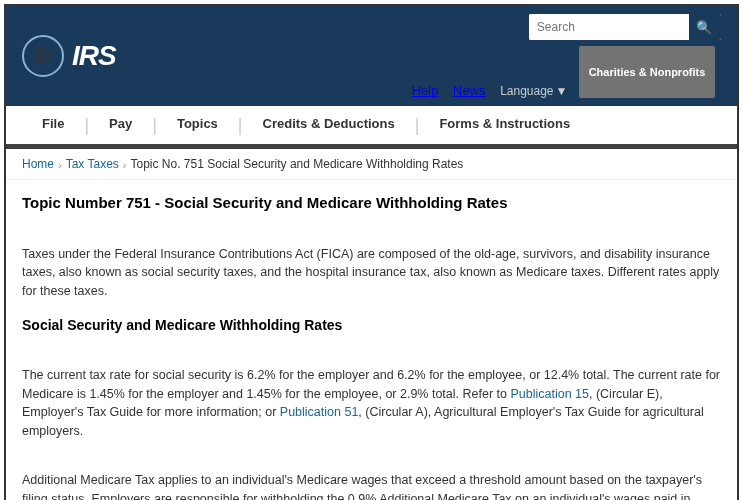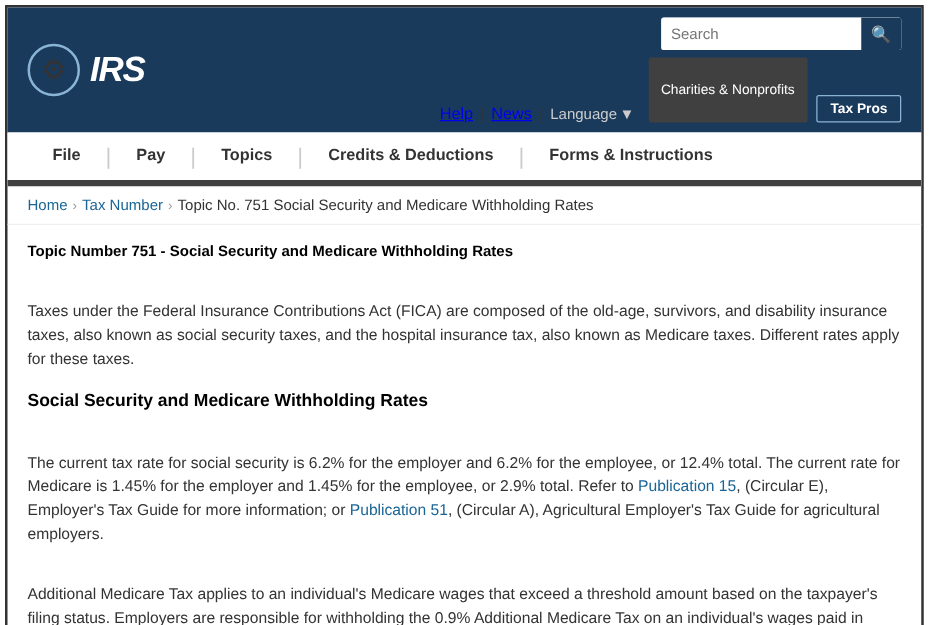--- a/index.html
+++ b/index.html
@@ -9,40 +9,40 @@
     .header { background: #1a3a5c; padding: 8px 16px; display: flex; align-items: center; justify-content: space-between; }
     .irs-logo { display: flex; align-items: center; gap: 8px; }
     .irs-logo-circle { width: 42px; height: 42px; border-radius: 50%; background: #1a3a5c; border: 2px solid #8ab4d4; display: flex; align-items: center; justify-content: center; }
     .irs-logo-eagle { font-size: 22px; }
     .irs-text { color: #fff; font-size: 28px; font-weight: 900; font-style: italic; letter-spacing: -1px; }
     .header-right { display: flex; flex-direction: column; align-items: flex-end; gap: 6px; }
     .search-bar { display: flex; align-items: center; background: #fff; border-radius: 2px; overflow: hidden; height: 26px; margin-left: 16px; }
     .search-bar input { border: none; outline: none; padding: 0 8px; font-size: 12px; width: 160px; height: 100%; }
     .search-btn { background: #1a3a5c; border: none; padding: 0 8px; height: 100%; cursor: pointer; color: #fff; font-size: 13px; }
     .lang-btn { color: #ccc; font-size: 12px; cursor: pointer; display: flex; align-items: center; gap: 2px; }
-    .btn-charities { background: #404040; color: #fff; padding: 20px 10px; border-radius: 2px; font-size: 11px; font-weight: normal; cursor: pointer; border: none; }
+    .btn-charities { background: #737373; color: #fff; padding: 20px 10px; border-radius: 2px; font-size: 11px; font-weight: bold; cursor: pointer; border: none; }
     .btn-taxpros { background: #1a3a5c; color: #fff; padding: 4px 10px; border-radius: 2px; font-size: 11px; font-weight: bold; cursor: pointer; border: 1px solid #8ab4d4; }
     
     
     .main-nav { background: #fff; border-bottom: 5px solid #404040; display: flex; align-items: stretch; padding: 0 16px; }
     .nav-item { padding: 10px 20px; font-size: 13px; font-weight: bold; color: #333; cursor: pointer; border-bottom: 3px solid transparent; text-decoration: none; display: flex; align-items: center; }
     .nav-sep { color: #ccc; display: flex; align-items: center; font-size: 18px; }
     
     
     .breadcrumb { padding: 8px 16px; font-size: 12px; display: flex; align-items: flex-end; gap: 4px; border-bottom: 1px solid #eee; }
     .breadcrumb a { color: #1a6496; text-decoration: none; }
     .breadcrumb-sep { color: #999; font-size: 11px; }
     .breadcrumb-current { color: #333; }
     
     
     .lang-line { padding: 4px 16px; text-align: right; font-size: 12px; color: #333; border-bottom: 1px solid #eee; }
     
     
     .content { padding: 12px 16px; line-height: 1.5; }
-    .content h1 { font-size: 12px; font-weight: bold; margin-bottom: 6px; color: #000; }
+    .content h1 { font-size: 15px; font-weight: bold; margin-bottom: 6px; color: #000; }
     .content h2 { font-size: 14px; font-weight: bold; margin-top: 14px; margin-bottom: 6px; color: #000; }
     .content p { font-size: 12.5px; color: #333; margin-bottom: 8px; line-height: 1.5; margin-top: 30px; }
     .content a { color: #1a6496; text-decoration: none; }
     .outer-border { border: 2px solid #333; margin: 4px; }
     .header-links-row { display: flex; align-items: flex-end; gap: 2px; }
   </style>
 </head>
 <body>
 
 <div class="outer-border">
@@ -64,41 +64,40 @@
       <span>&nbsp;|&nbsp;</span>
       <a href="#">News</a>
       <span>&nbsp;|&nbsp;</span>
       <span class="lang-btn">
         <span>Language</span>
         <span>▼</span>
       </span>
       <span>&nbsp;&nbsp;</span>
       <button class="btn-charities">Charities &amp; Nonprofits</button>
       <span>&nbsp;</span>
-      <button class="btn-taxpros">Tax Pros</button>
     </div>
   </div>
 </div>
 
 <div class="main-nav">
   <a class="nav-item">File</a>
   <span class="nav-sep">|</span>
   <a class="nav-item">Pay</a>
   <span class="nav-sep">|</span>
   <a class="nav-item">Topics</a>
   <span class="nav-sep">|</span>
   <a class="nav-item">Credits &amp; Deductions</a>
   <span class="nav-sep">|</span>
   <a class="nav-item">Forms &amp; Instructions</a>
 </div>
 
 <div class="breadcrumb">
   <a href="#">Home</a>
   <span class="breadcrumb-sep">›</span>
-  <a href="#">Tax Number</a>
+  <a href="#">Tax Taxes</a>
   <span class="breadcrumb-sep">›</span>
   <span class="breadcrumb-current">Topic No. 751 Social Security and Medicare Withholding Rates</span>
 </div>
 
 
 <div class="content">
   <h1>Topic Number 751 - Social Security and Medicare Withholding Rates</h1>
   <p>Taxes under the Federal Insurance Contributions Act (FICA) are composed of the old-age, survivors, and disability insurance taxes, also known as social security taxes, and the hospital insurance tax, also known as Medicare taxes. Different rates apply for these taxes.</p>
 
   <h2>Social Security and Medicare Withholding Rates</h2>

